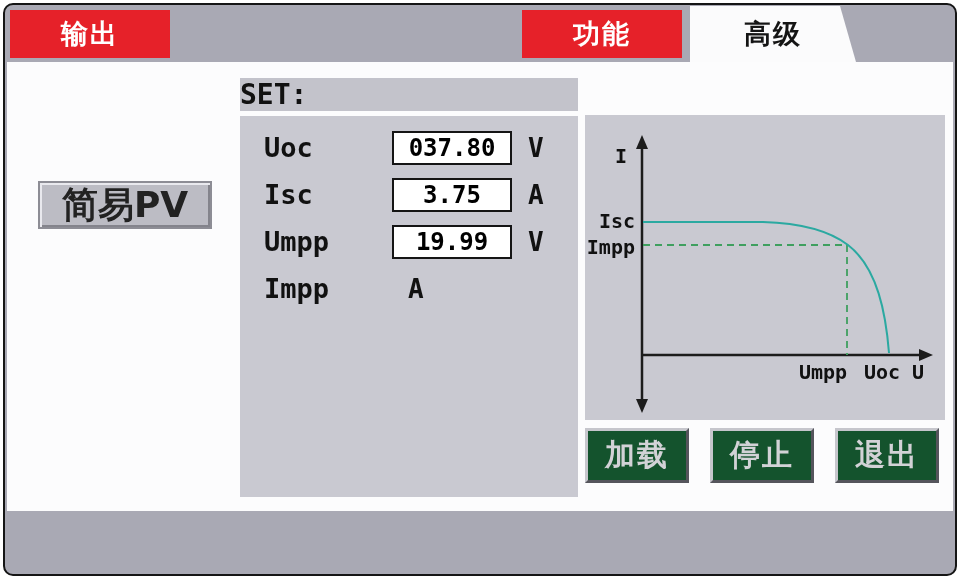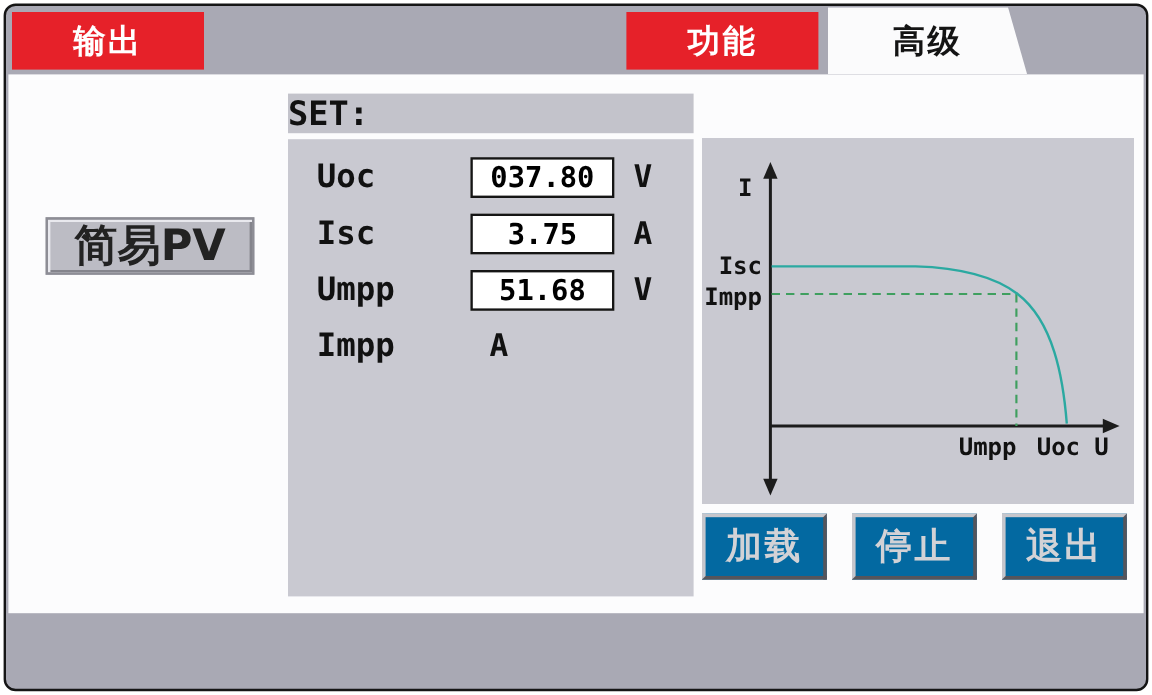--- a/index.html
+++ b/index.html
@@ -46,21 +46,21 @@
   
   .chart-panel { position:absolute; left:578px; top:53px; width:360px; height:305px; background:#c9c9d1; }
   .chart-panel svg { width:100%; height:100%; display:block; }
   .axis { stroke:#1c1c1c; stroke-width:2.5; }
   .axisfill { fill:#1c1c1c; }
   .chart-text { font-family:"DejaVu Sans Mono","Liberation Mono",monospace;
                 font-size:20px; font-weight:bold; fill:#111; }
 
   
   .act-btn { position:absolute; top:366px; width:104px; height:55px;
-             background:#0369a1; color:#d2d2d6;
+             background:#14532d; color:#d2d2d6;
              border:3px solid; border-color:#c6c6cc #55555c #55555c #c6c6cc;
              font-size:30px; font-weight:bold; letter-spacing:2px;
              display:flex; align-items:center; justify-content:center; cursor:pointer;
              font-family:"DejaVu Sans","Liberation Sans",sans-serif; }
 </style>
 </head>
 <body>
 
 <div class="device">
 
@@ -83,21 +83,21 @@
         </div>
 
         <div class="set-row">
           <div class="set-label">Isc</div>
           <div class="set-box">3.75</div>
           <div class="set-unit">A</div>
         </div>
 
         <div class="set-row">
           <div class="set-label">Umpp</div>
-          <div class="set-box">51.68</div>
+          <div class="set-box">19.99</div>
           <div class="set-unit">V</div>
         </div>
 
         <div class="set-row">
           <div class="set-label">Impp</div>
           <div class="set-unit">A</div>
         </div>
 
       </div>
     </div>

